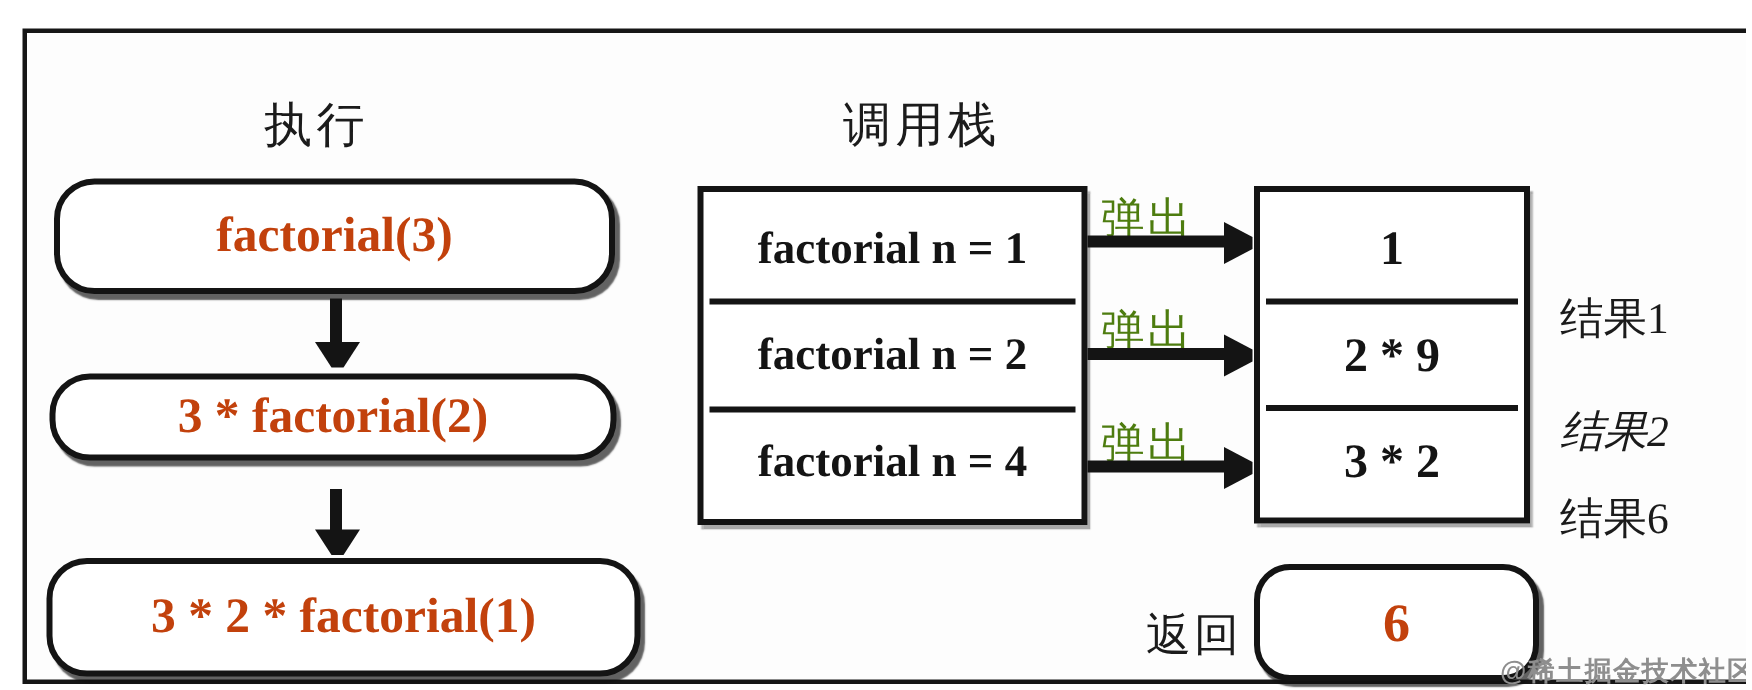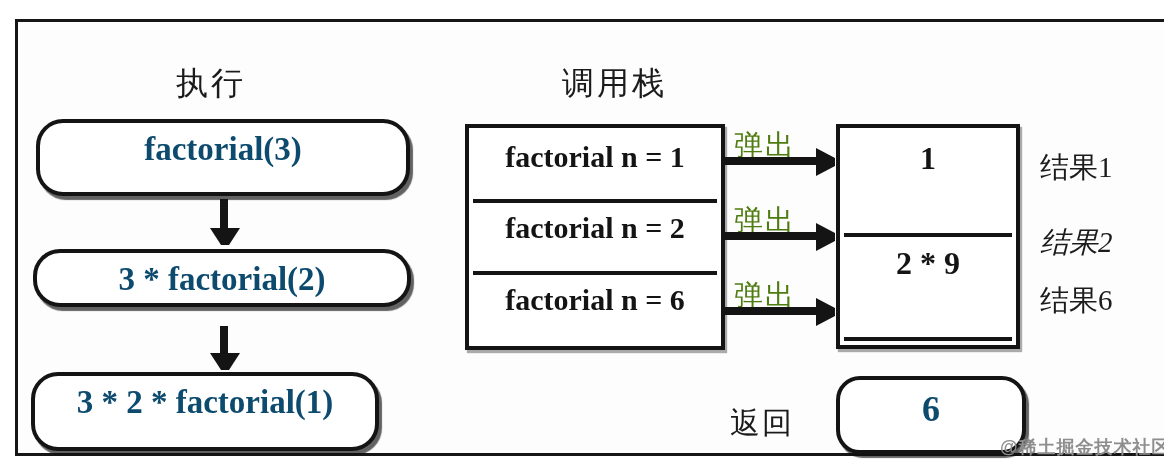--- a/index.html
+++ b/index.html
@@ -29,40 +29,40 @@
     text-align: center;
     letter-spacing: 3px;
     white-space: nowrap;
   }
   .rounded-box {
     position: absolute;
     background: #ffffff;
     border: 4px solid #141414;
     border-radius: 27px;
     display: flex;
-    align-items: flex-start;
+    align-items: center;
     justify-content: center;
     font-weight: bold;
     font-size: 33px;
-    color: #0c4a6e;
+    color: #c2410c;
     box-shadow: 3px 4px 1px rgba(15,15,15,0.65);
     white-space: nowrap;
   }
   .stack {
     position: absolute;
     background: #ffffff;
     border: 4px solid #141414;
     display: flex;
     flex-direction: column;
     box-shadow: 2px 3px 1px rgba(15,15,15,0.35);
   }
   .stack-row {
     flex: 1;
     display: flex;
-    align-items: flex-start;
+    align-items: center;
     justify-content: center;
     font-weight: bold;
     color: #141414;
     white-space: nowrap;
   }
   .stack-row.sep { border-bottom: 4px solid #141414; }
   .stack-row.frame-text { font-size: 30px; }
   .stack-row.value-text { font-size: 32px; }
   .v-shaft { position: absolute; width: 3px; background: #141414; }
   .h-shaft { position: absolute; height: 3px; background: #141414; }
@@ -83,20 +83,21 @@
     font-size: 29px;
     color: #4d7c0f;
     letter-spacing: 2px;
     white-space: nowrap;
   }
   .result-label {
     position: absolute;
     font-size: 29px;
     color: #1b1b1b;
     white-space: nowrap;
+    margin-top: 45px;
   }
   .return-label {
     position: absolute;
     font-size: 30px;
     color: #1b1b1b;
     letter-spacing: 2px;
     white-space: nowrap;
   }
   .watermark {
     position: absolute;
@@ -124,33 +125,33 @@
     <div class="v-shaft" style="left:202px; top:177px; height:31px;"></div>
     <div class="arrow-head-down" style="left:192px; top:206px;"></div>
 
     <div class="rounded-box" style="left:15px; top:227px; width:378px; height:58px;">
       <span>3 * factorial(2)</span>
     </div>
 
     <div class="v-shaft" style="left:202px; top:304px; height:29px;"></div>
     <div class="arrow-head-down" style="left:192px; top:331px;"></div>
 
-    <div class="rounded-box" style="left:13px; top:350px; width:348px; height:79px;">
+    <div class="rounded-box" style="left:13px; top:350px; width:396px; height:79px;">
       <span>3 * 2 * factorial(1)</span>
     </div>
 
     <div class="stack" style="left:447px; top:102px; width:260px; height:226px;">
       <div class="stack-row frame-text sep">
         <span>factorial n = 1</span>
       </div>
       <div class="stack-row frame-text sep">
         <span>factorial n = 2</span>
       </div>
       <div class="stack-row frame-text">
-        <span>factorial n = 6</span>
+        <span>factorial n = 4</span>
       </div>
     </div>
 
     <div class="pop-label" style="left:712px; top:100px;">弹出</div>
     <div class="h-shaft" style="left:707px; top:135px; width:93px;"></div>
     <div class="arrow-head-right" style="left:798px; top:126px;"></div>
 
     <div class="pop-label" style="left:712px; top:175px;">弹出</div>
     <div class="h-shaft" style="left:707px; top:210px; width:93px;"></div>
     <div class="arrow-head-right" style="left:798px; top:201px;"></div>
@@ -159,27 +160,30 @@
     <div class="h-shaft" style="left:707px; top:285px; width:93px;"></div>
     <div class="arrow-head-right" style="left:798px; top:276px;"></div>
 
     <div class="stack" style="left:818px; top:102px; width:184px; height:225px;">
       <div class="stack-row value-text sep">
         <span>1</span>
       </div>
       <div class="stack-row value-text sep">
         <span>2 * 9</span>
       </div>
+      <div class="stack-row value-text">
+        <span>3 * 2</span>
+      </div>
     </div>
 
     <div class="result-label" style="left:1018px; top:122px;">结果1</div>
     <div class="result-label" style="left:1018px; top:197px;font-style:italic;">结果2</div>
     <div class="result-label" style="left:1018px; top:255px;">结果6</div>
 
-    <div class="return-label" style="left:708px; top:377px;">返回</div>
+    <div class="return-label" style="left:742px; top:377px;">返回</div>
     <div class="rounded-box" style="left:818px; top:354px; width:190px; height:78px; border-radius:24px; font-size:36px;">
       <span>6</span>
     </div>
 
   </div>
 
   <div class="watermark" style="left:988px; top:423px;">@稀土掘金技术社区</div>
 </div>
 
 </body></html>

